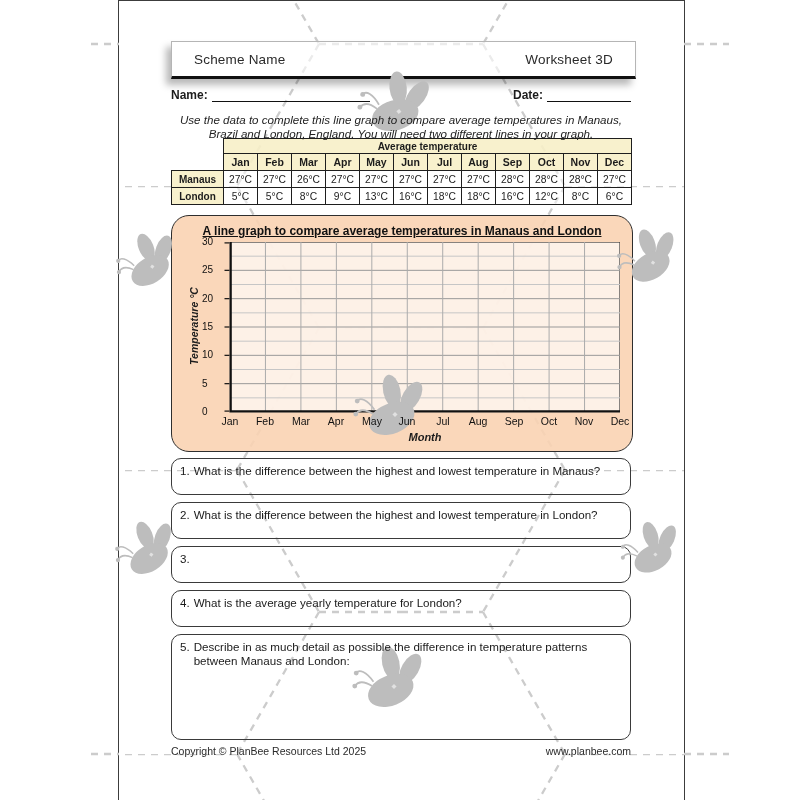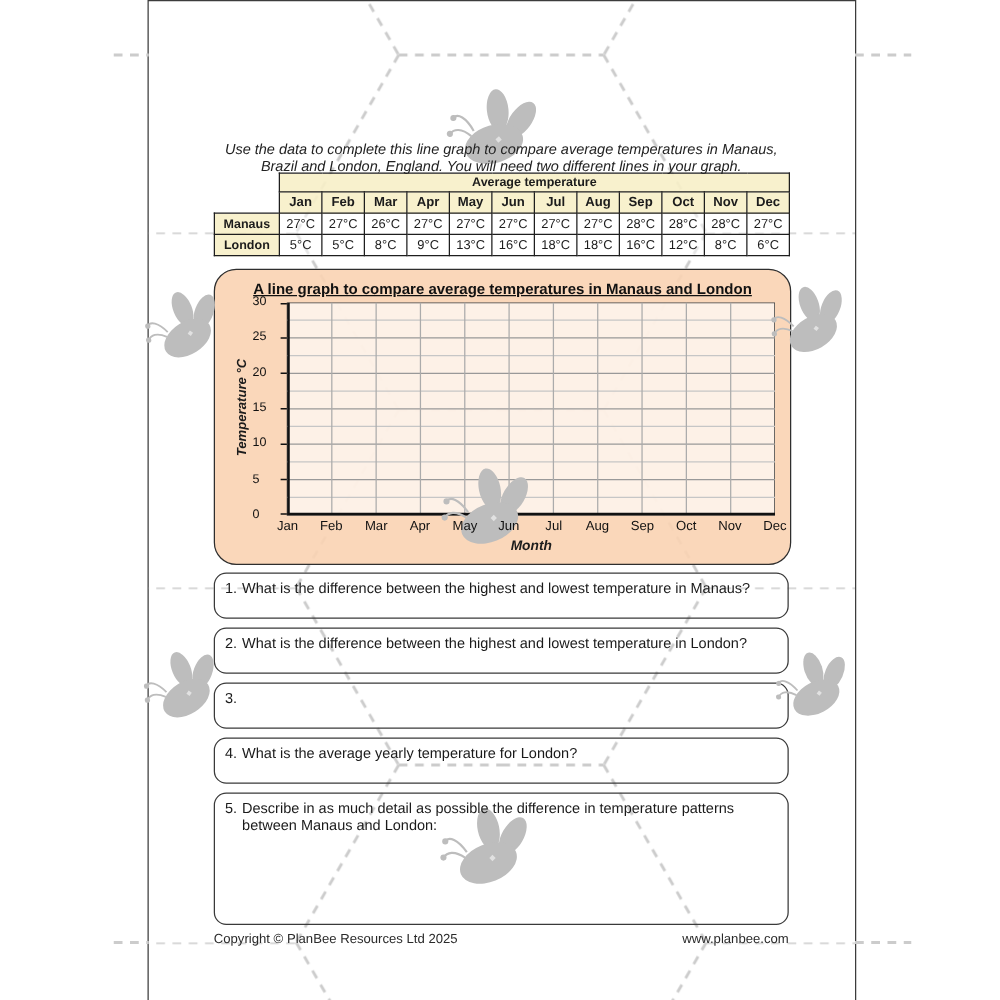--- a/index.html
+++ b/index.html
@@ -65,21 +65,32 @@
 
   <svg class="bg-layer">
     <defs>
       <pattern id="hex" width="492" height="284" patternUnits="userSpaceOnUse" patternTransform="translate(-210,-99)">
         <path d="M164,0 L328,0 M164,0 L82,142 M328,0 L410,142 M0,142 L82,142 M410,142 L492,142 M82,142 L164,284 M410,142 L328,284" fill="none" stroke="#cccccc" stroke-width="2.3" stroke-dasharray="7 6"></path>
       </pattern>
     </defs>
     <rect x="0" y="0" width="565" height="799" fill="url(#hex)"></rect>
   </svg>
 
-
+  <div class="hdr-box">
+    <span class="t txt">Scheme Name</span>
+    <span class="t txt">Worksheet 3D</span>
+  </div>
+
+  <div class="name-row">
+    <span class="txt">Name:</span>
+    <span class="blank nline"></span>
+    <span class="spacer"></span>
+    <span class="txt">Date:</span>
+    <span class="blank dline"></span>
+  </div>
   <p class="instr txt">Use the data to complete this line graph to compare average temperatures in Manaus, Brazil and London, England. You will need two different lines in your graph.</p>
 
   <table class="temps">
     <colgroup>
         <col style="width:52px">
         <col span="12" style="width:34px">
       </colgroup>
     <tbody>
         <tr>
       <td class="corner" rowspan="2"></td>

